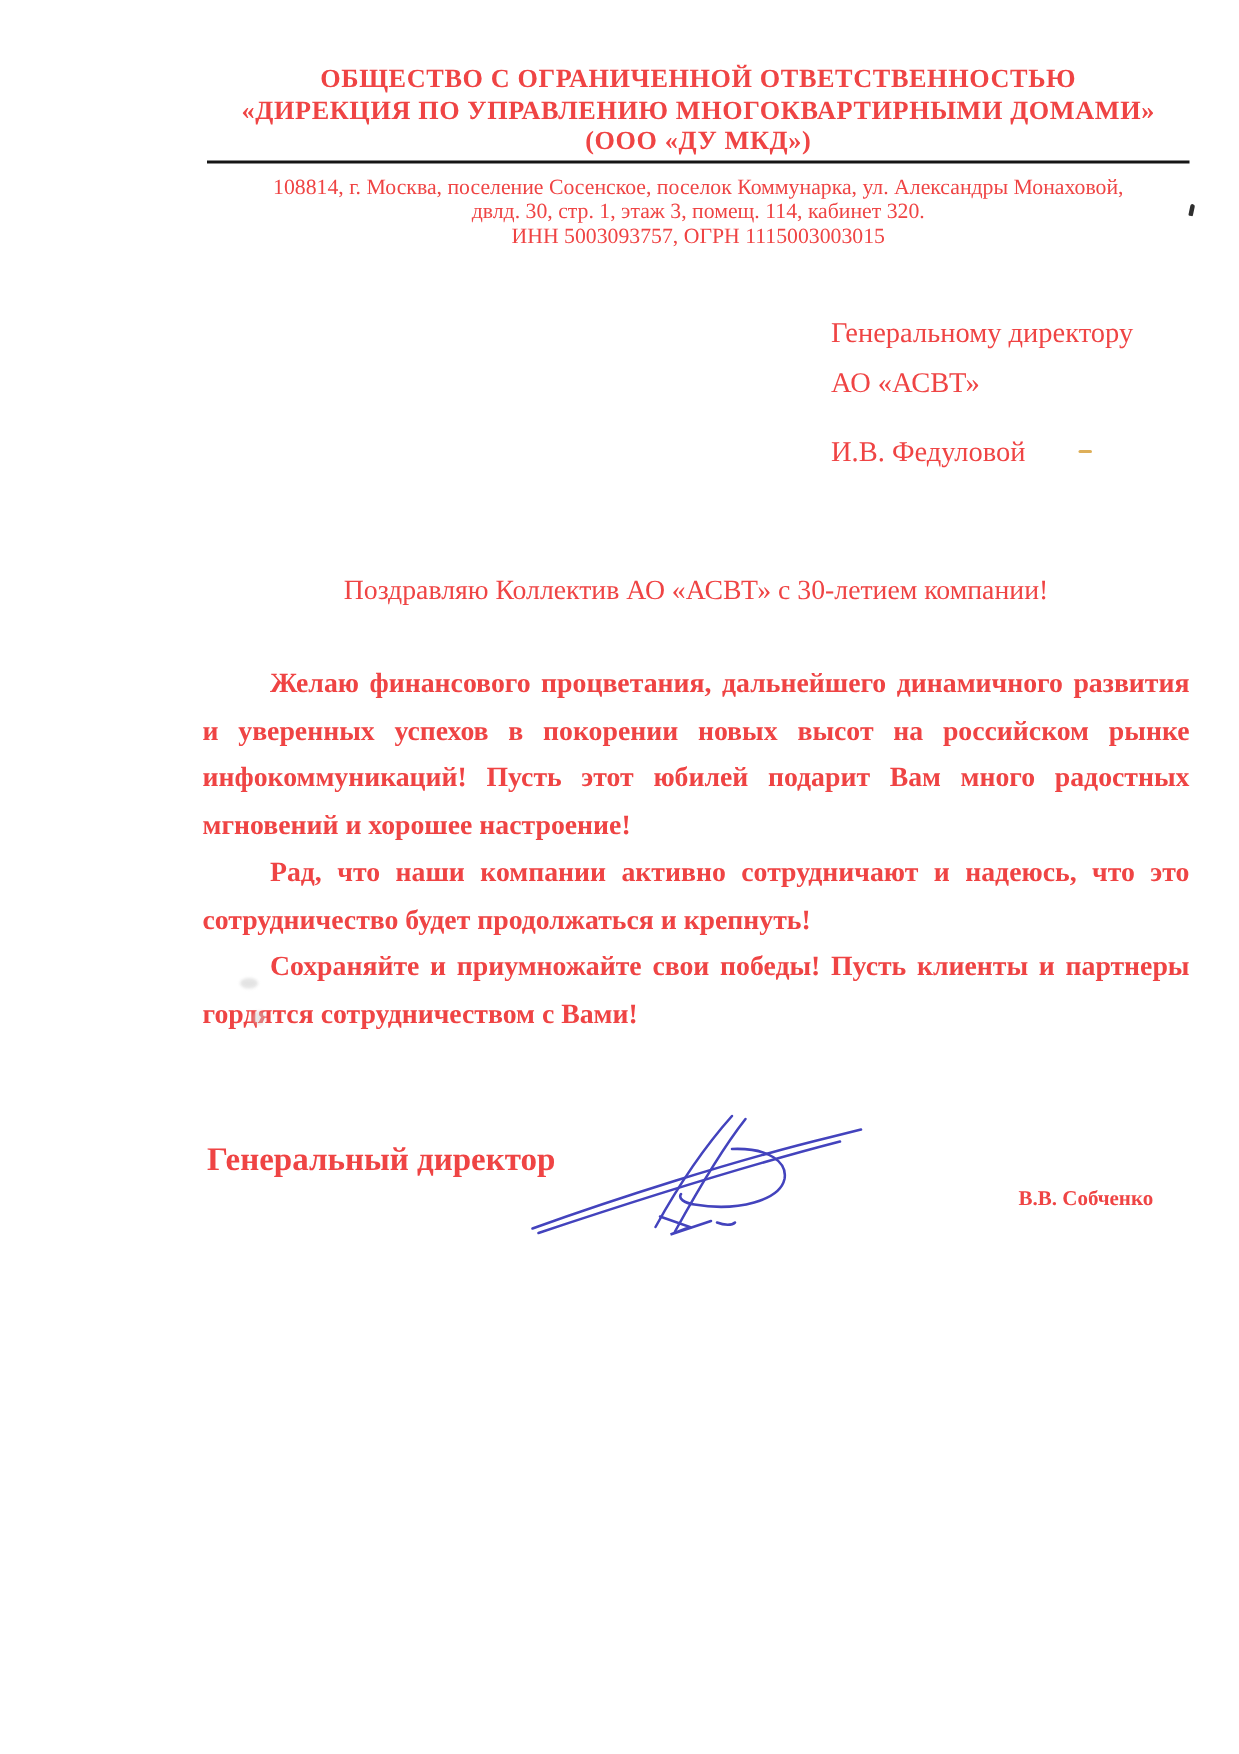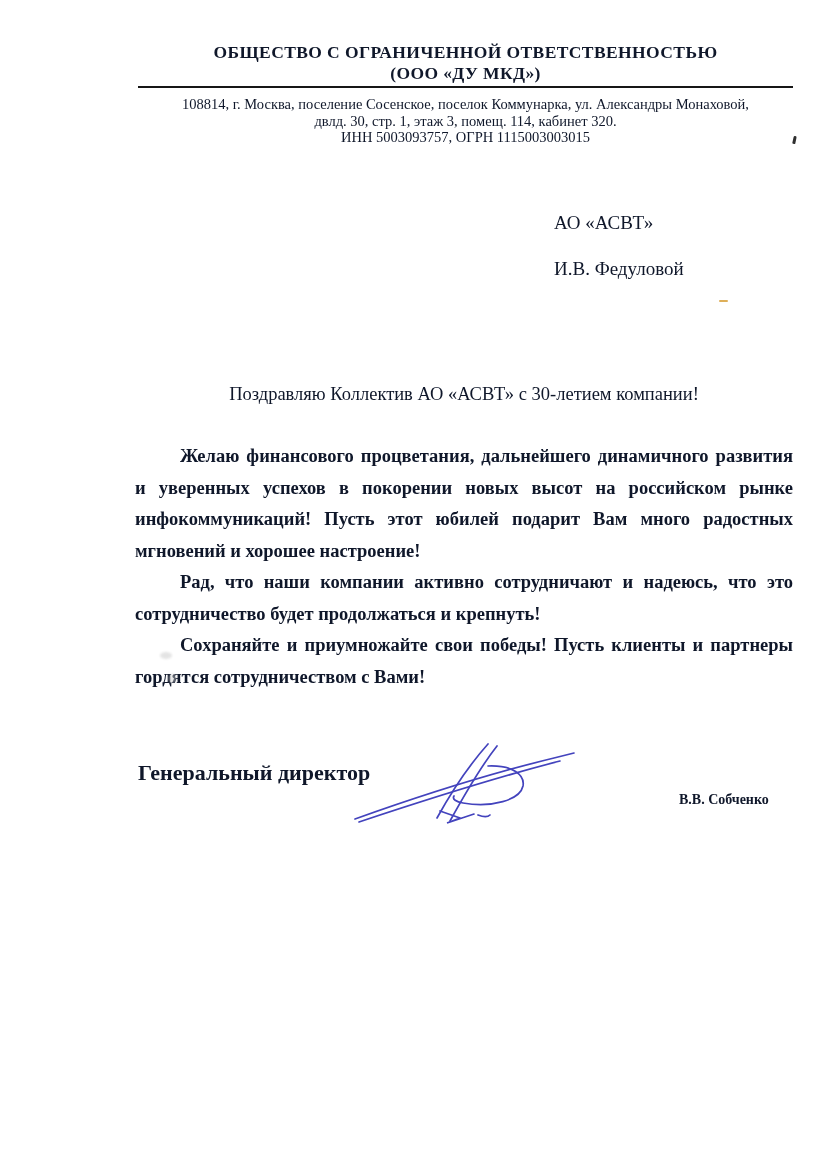--- a/index.html
+++ b/index.html
@@ -1,21 +1,21 @@
 <!DOCTYPE html>
 <html lang="ru"><head>
 <meta charset="utf-8">
 <style>
   html,body { margin:0; padding:0; background:#e8e8e8; }
   .page {
     position:relative;
     width:826px; height:1169px;
     margin:0 auto;
     background:#ffffff;
-    color:#0f172a;
+    color:#ef4444;
     font-family:"Liberation Serif", serif;
     overflow:hidden;
   }
 
   
   .letterhead { position:absolute; left:138px; top:42px; width:655px; text-align:center; }
   .org-line  { font-weight:bold; font-size:17.5px; line-height:20.5px; letter-spacing:0.4px; white-space:nowrap; }
   .lh-rule   { margin-top:3px; border:0; border-top:2px solid #161616; }
   .addr      { margin-top:2px; }
   .addr-line { font-size:14.5px; line-height:16.5px; white-space:nowrap; }
@@ -51,30 +51,32 @@
   .speck-b { left:168px; top:674px; width:9px; height:9px; border-radius:50%;
              background:#cfcfcf; opacity:0.45; filter:blur(1px); }
 </style>
 </head>
 <body>
 
 <div class="page">
 
   <header class="letterhead">
     <div class="org-line">ОБЩЕСТВО С ОГРАНИЧЕННОЙ ОТВЕТСТВЕННОСТЬЮ</div>
+    <div class="org-line">«ДИРЕКЦИЯ ПО УПРАВЛЕНИЮ МНОГОКВАРТИРНЫМИ ДОМАМИ»</div>
     <div class="org-line">(ООО «ДУ МКД»)</div>
     <hr class="lh-rule">
     <div class="addr">
       <div class="addr-line">108814, г. Москва, поселение Сосенское, поселок Коммунарка, ул. Александры Монаховой,</div>
       <div class="addr-line">двлд. 30, стр. 1, этаж 3, помещ. 114, кабинет 320.</div>
       <div class="addr-line">ИНН 5003093757, ОГРН 1115003003015</div>
     </div>
   </header>
 
   <section class="recipient">
+    <div>Генеральному директору</div>
     <div>АО «АСВТ»</div>
     <div class="recipient-name">И.В. Федуловой</div>
   </section>
 
   <div class="subject">Поздравляю Коллектив АО «АСВТ» с 30-летием компании!</div>
 
   <section class="letter-body">
     <p>Желаю финансового процветания, дальнейшего динамичного развития и уверенных успехов в покорении новых высот на российском рынке инфокоммуникаций! Пусть этот юбилей подарит Вам много радостных мгновений и хорошее настроение!</p>
     <p>Рад, что наши компании активно сотрудничают и надеюсь, что это сотрудничество будет продолжаться и крепнуть!</p>
     <p>Сохраняйте и приумножайте свои победы! Пусть клиенты и партнеры гордятся сотрудничеством с Вами!</p>

